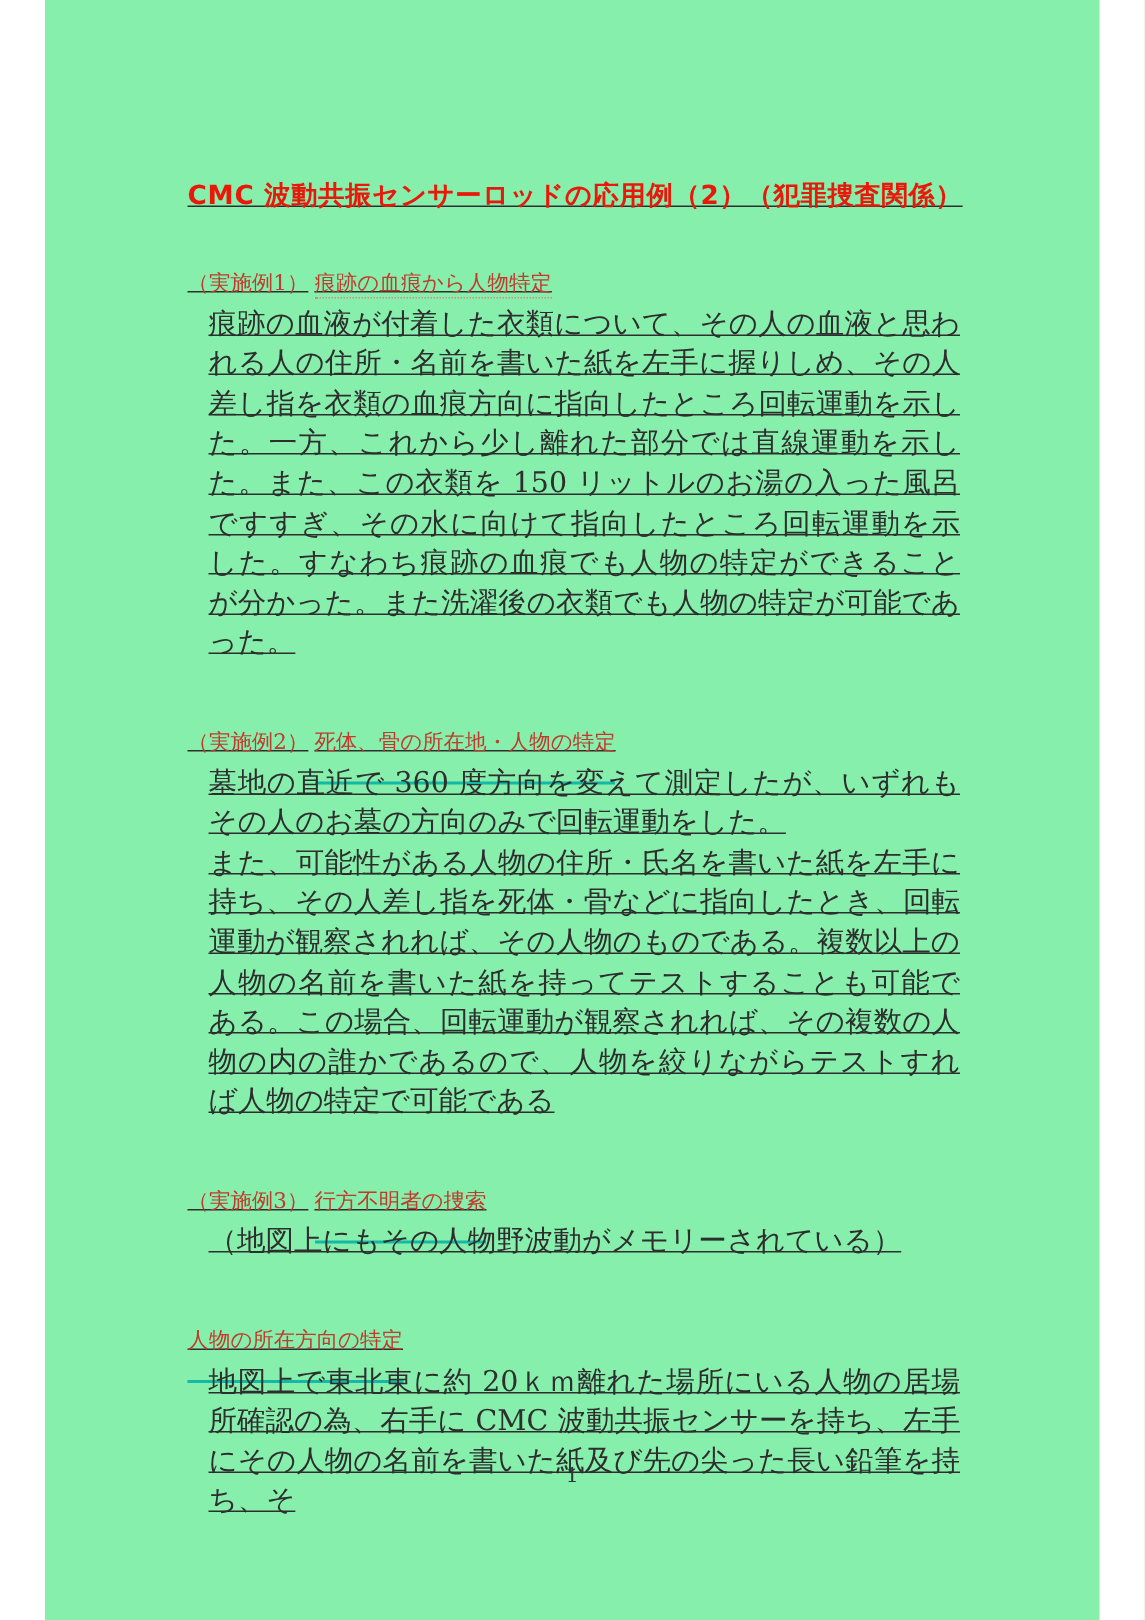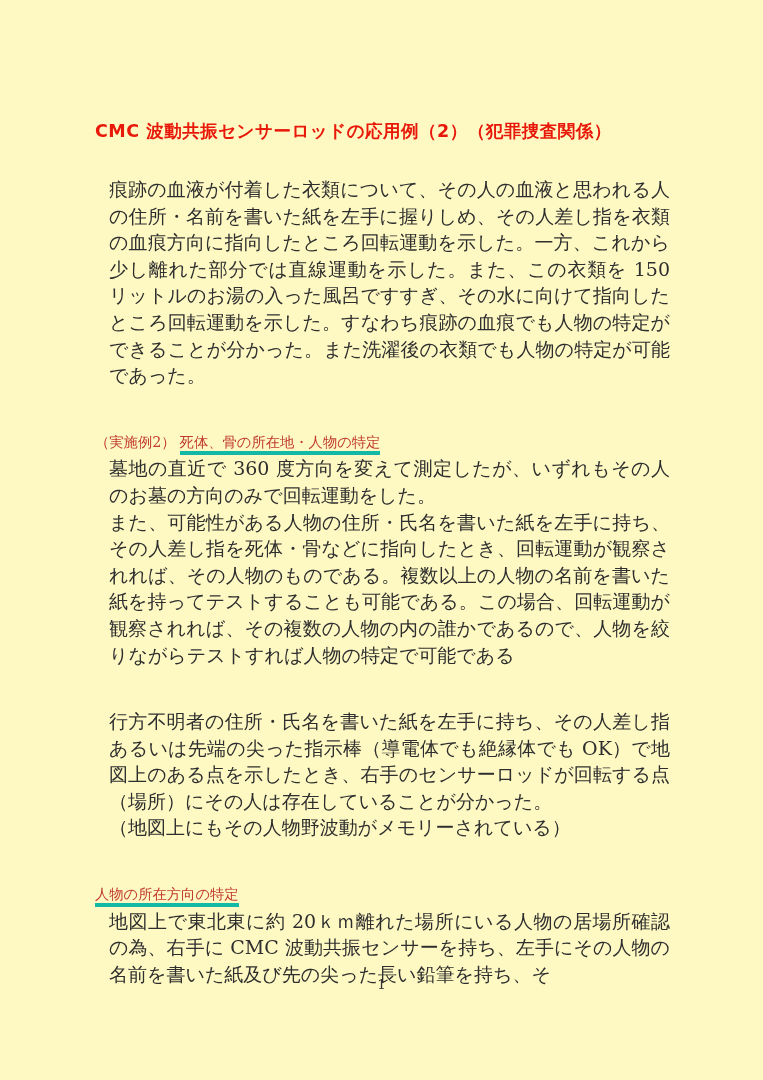--- a/index.html
+++ b/index.html
@@ -2,29 +2,30 @@
 <html lang="ja"><head>
 <meta charset="utf-8">
 <style>
   html, body {
     margin: 0;
     padding: 0;
     background: #ffffff;
   }
   .page {
     position: relative;
-    width: 763px;
+    width: 703px;
     height: 1080px;
     margin: 0 auto;
-    background: #fef9c3;
+    background: #86efac;
     box-sizing: border-box;
     padding: 120px 93px 0 95px;
     font-family: "DejaVu Serif", "Liberation Serif", serif;
     color: #2e2e2e;
     overflow: hidden;
+    text-decoration: underline;
   }
   .doc-title {
     margin: 0 0 34px 0;
     font-family: "DejaVu Sans", "Liberation Sans", sans-serif;
     font-weight: 700;
     font-size: 17.5px;
     line-height: 22px;
     letter-spacing: 0.5px;
     color: #e8190a;
     white-space: nowrap;
@@ -38,22 +39,22 @@
   .section-heading {
     font-size: 14.3px;
     line-height: 26.6px;
     color: #c13a2e;
   }
   .section-label {
     padding-right: 4px;
   }
   .section-title.u-solid {
     text-decoration: none;
-    border-bottom: 4px solid #14b8a6;
-    padding-bottom: 1px;
+    border-bottom: 2px solid #14b8a6;
+    padding-bottom: 18px;
     text-align: center;
   }
   .section-title.u-dotted {
     border-bottom: 1px dotted #d08a80;
     padding-bottom: 1px;
   }
   .body-text {
     margin: 0 0 0 14px;
     font-size: 19px;
     line-height: 26.6px;
@@ -73,33 +74,38 @@
   }
 </style>
 </head>
 <body>
 
 <div class="page">
 
   <h1 class="doc-title">CMC 波動共振センサーロッドの応用例（2）（犯罪捜査関係）</h1>
 
   <div class="section">
+    <div class="section-heading">
+      <span class="section-label">（実施例1）</span><span class="section-title u-dotted">痕跡の血痕から人物特定</span>
+    </div>
     <p class="body-text">痕跡の血液が付着した衣類について、その人の血液と思われる人の住所・名前を書いた紙を左手に握りしめ、その人差し指を衣類の血痕方向に指向したところ回転運動を示した。一方、これから少し離れた部分では直線運動を示した。また、この衣類を 150 リットルのお湯の入った風呂ですすぎ、その水に向けて指向したところ回転運動を示した。すなわち痕跡の血痕でも人物の特定ができることが分かった。また洗濯後の衣類でも人物の特定が可能であった。</p>
   </div>
 
   <div class="section">
     <div class="section-heading">
       <span class="section-label">（実施例2）</span><span class="section-title u-solid">死体、骨の所在地・人物の特定</span>
     </div>
     <p class="body-text">墓地の直近で 360 度方向を変えて測定したが、いずれもその人のお墓の方向のみで回転運動をした。</p>
     <p class="body-text">また、可能性がある人物の住所・氏名を書いた紙を左手に持ち、その人差し指を死体・骨などに指向したとき、回転運動が観察されれば、その人物のものである。複数以上の人物の名前を書いた紙を持ってテストすることも可能である。この場合、回転運動が観察されれば、その複数の人物の内の誰かであるので、人物を絞りながらテストすれば人物の特定で可能である</p>
   </div>
 
   <div class="section">
-    <p class="body-text">行方不明者の住所・氏名を書いた紙を左手に持ち、その人差し指あるいは先端の尖った指示棒（導電体でも絶縁体でも OK）で地図上のある点を示したとき、右手のセンサーロッドが回転する点（場所）にその人は存在していることが分かった。</p>
+    <div class="section-heading">
+      <span class="section-label">（実施例3）</span><span class="section-title u-solid">行方不明者の捜索</span>
+    </div>
     <p class="body-text">（地図上にもその人物野波動がメモリーされている）</p>
   </div>
 
   <div class="section">
     <div class="section-heading">
       <span class="section-title u-solid">人物の所在方向の特定</span>
     </div>
     <p class="body-text">地図上で東北東に約 20ｋｍ離れた場所にいる人物の居場所確認の為、右手に CMC 波動共振センサーを持ち、左手にその人物の名前を書いた紙及び先の尖った長い鉛筆を持ち、そ</p>
   </div>
 

